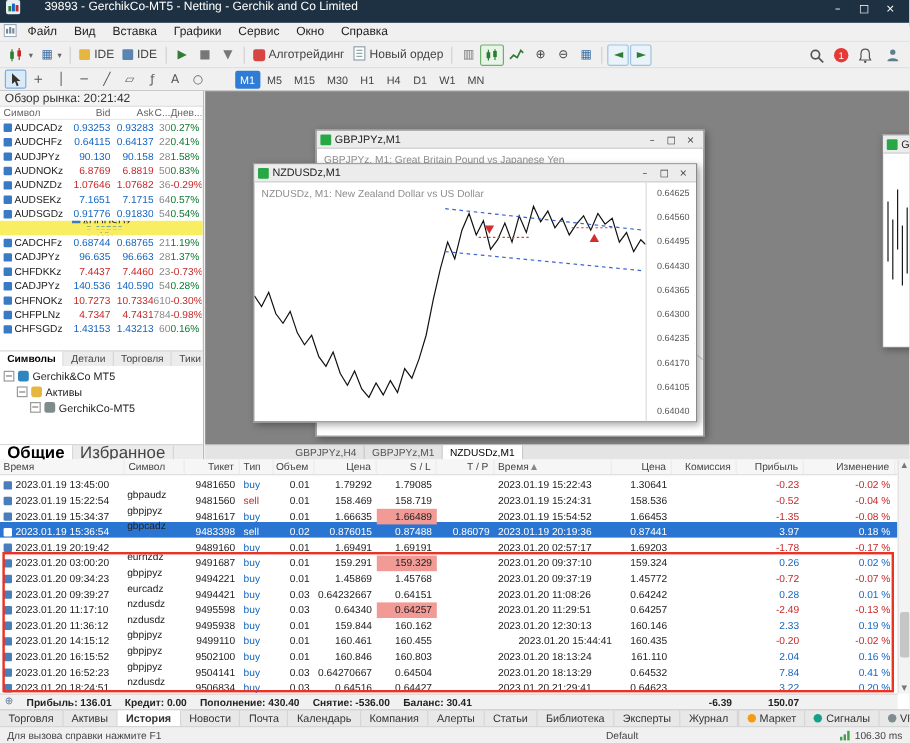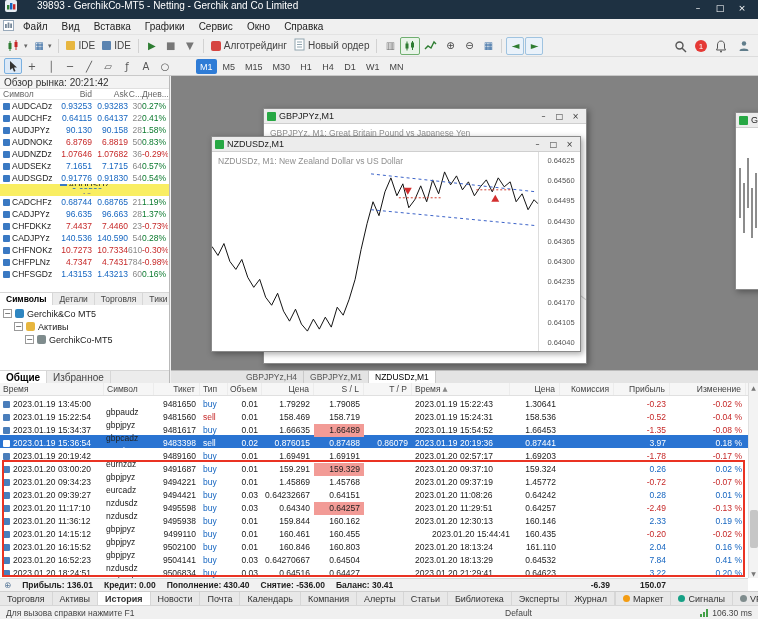--- a/index.html
+++ b/index.html
@@ -63,21 +63,21 @@
   .ptab{padding:0 6px;display:flex;align-items:center;border-right:1px solid #d7d7d7;color:#444;}
   .ptab.active{background:#fff;font-weight:bold;color:#000;}
   #nav-tree{position:absolute;top:229px;left:0;right:0;height:141px;background:#fff;padding-top:2px;}
   .nav-item{height:13px;display:flex;align-items:center;gap:3px;font-size:9px;white-space:nowrap;overflow:hidden;}
   .expander{width:9px;height:9px;border:1px solid #9a9a9a;background:#fff;font-size:8px;line-height:7px;display:flex;align-items:center;justify-content:center;color:#444;flex:none;}
   .nav-ic{width:9px;height:9px;border-radius:2px;flex:none;background:#888;}
   .nav-ic.platform-icon{background:#2e86c1;}
   .nav-ic.folder-icon{background:#e7b63f;}
   .nav-ic.server-icon{background:#7f8c8d;}
   .nav-ic.account-icon{background:#27ae60;border-radius:50%;}
-  .nav-tabs{position:absolute;bottom:0;left:0;right:0;height:13px;display:flex;background:#ececec;border-top:1px solid #d7d7d7;font-size:10px;}
+  .nav-tabs{position:absolute;bottom:0;left:0;right:0;height:13px;display:flex;background:#ececec;border-top:1px solid #d7d7d7;font-size:14px;}
 
   
   .chart-area{position:absolute;left:171px;top:76px;width:587px;height:294px;background:#828282;overflow:hidden;}
   .cwin{position:absolute;background:#fff;border:1px solid #8a8a8a;box-shadow:2px 2px 6px rgba(0,0,0,.35);}
   .cwin-title{height:15px;background:#ececec;border-bottom:1px solid #cfcfcf;display:flex;align-items:center;gap:3px;padding:0 3px;font-size:9px;color:#222;white-space:nowrap;overflow:hidden;}
   .cwin-ic{width:9px;height:9px;border-radius:1px;background:#27a844;flex:none;}
   .cwin-controls{margin-left:auto;display:flex;gap:1px;}
   .cwin-btn{width:15px;height:12px;display:flex;align-items:center;justify-content:center;font-size:8px;color:#333;}
   .cwin-info{position:absolute;left:6px;top:19px;font-size:8.5px;color:#8f8f8f;white-space:nowrap;}
   .gbp-win{left:92px;top:32px;width:324px;height:256px;z-index:1;}

